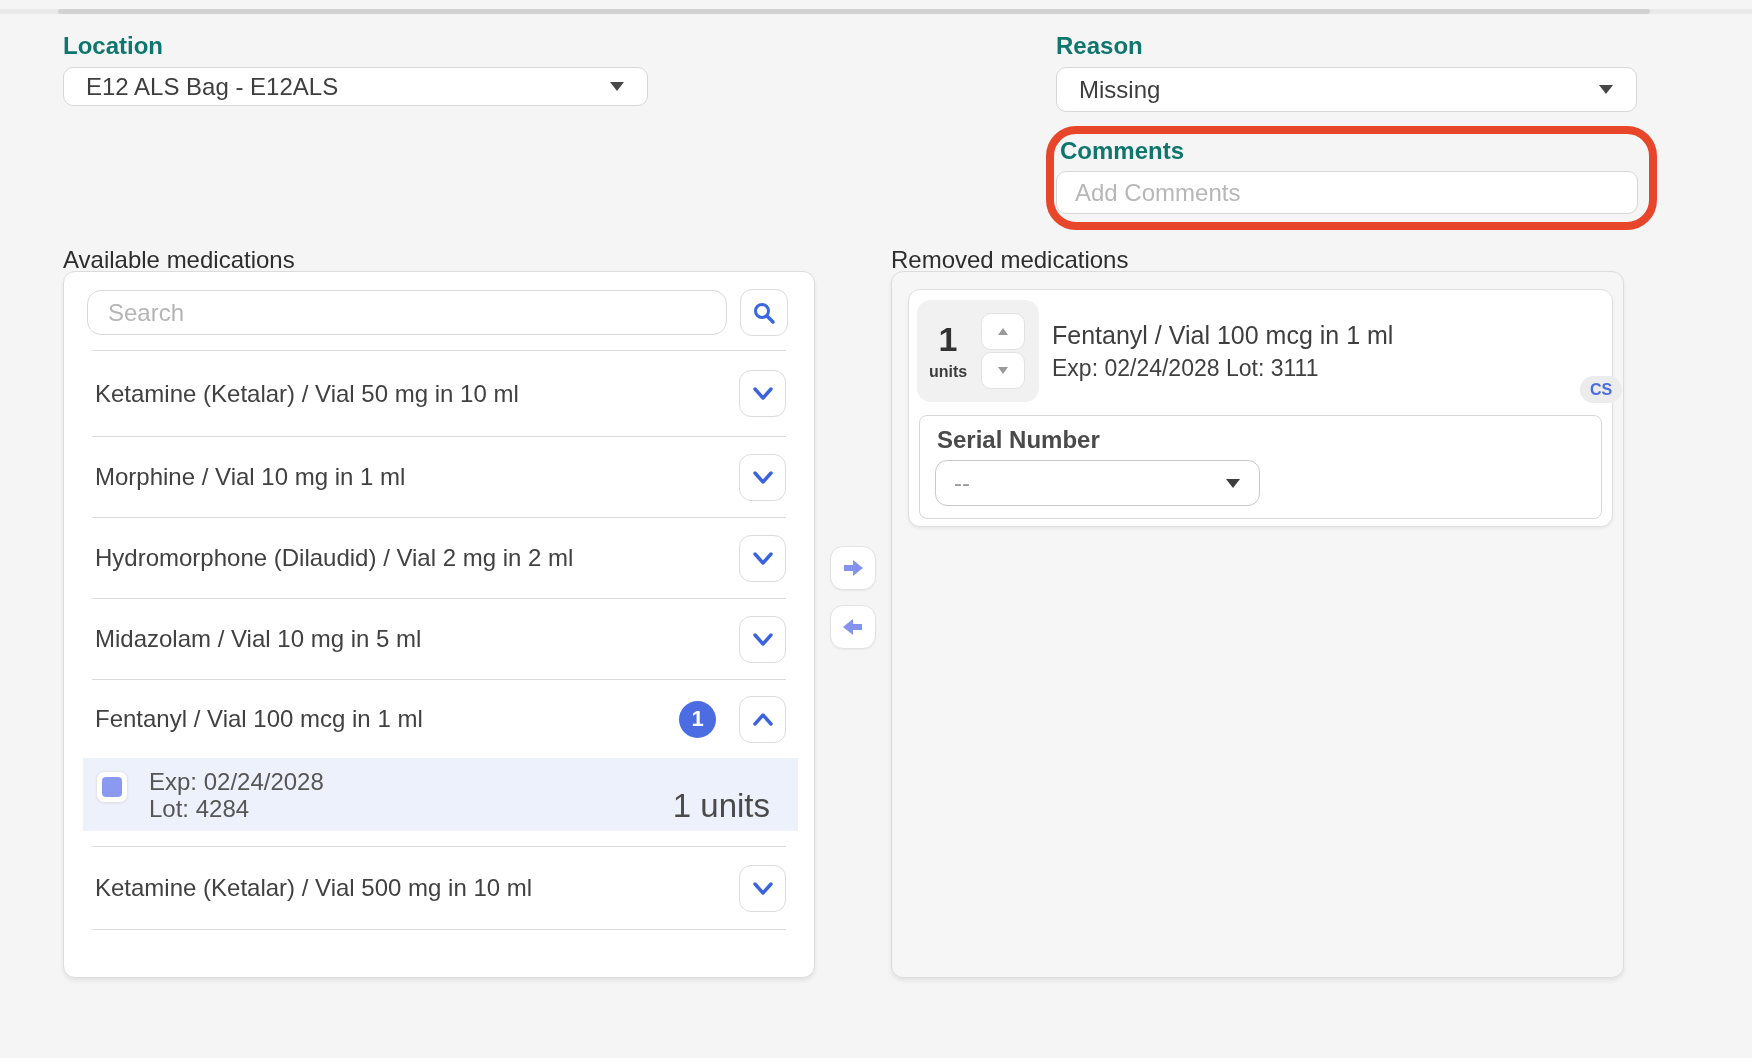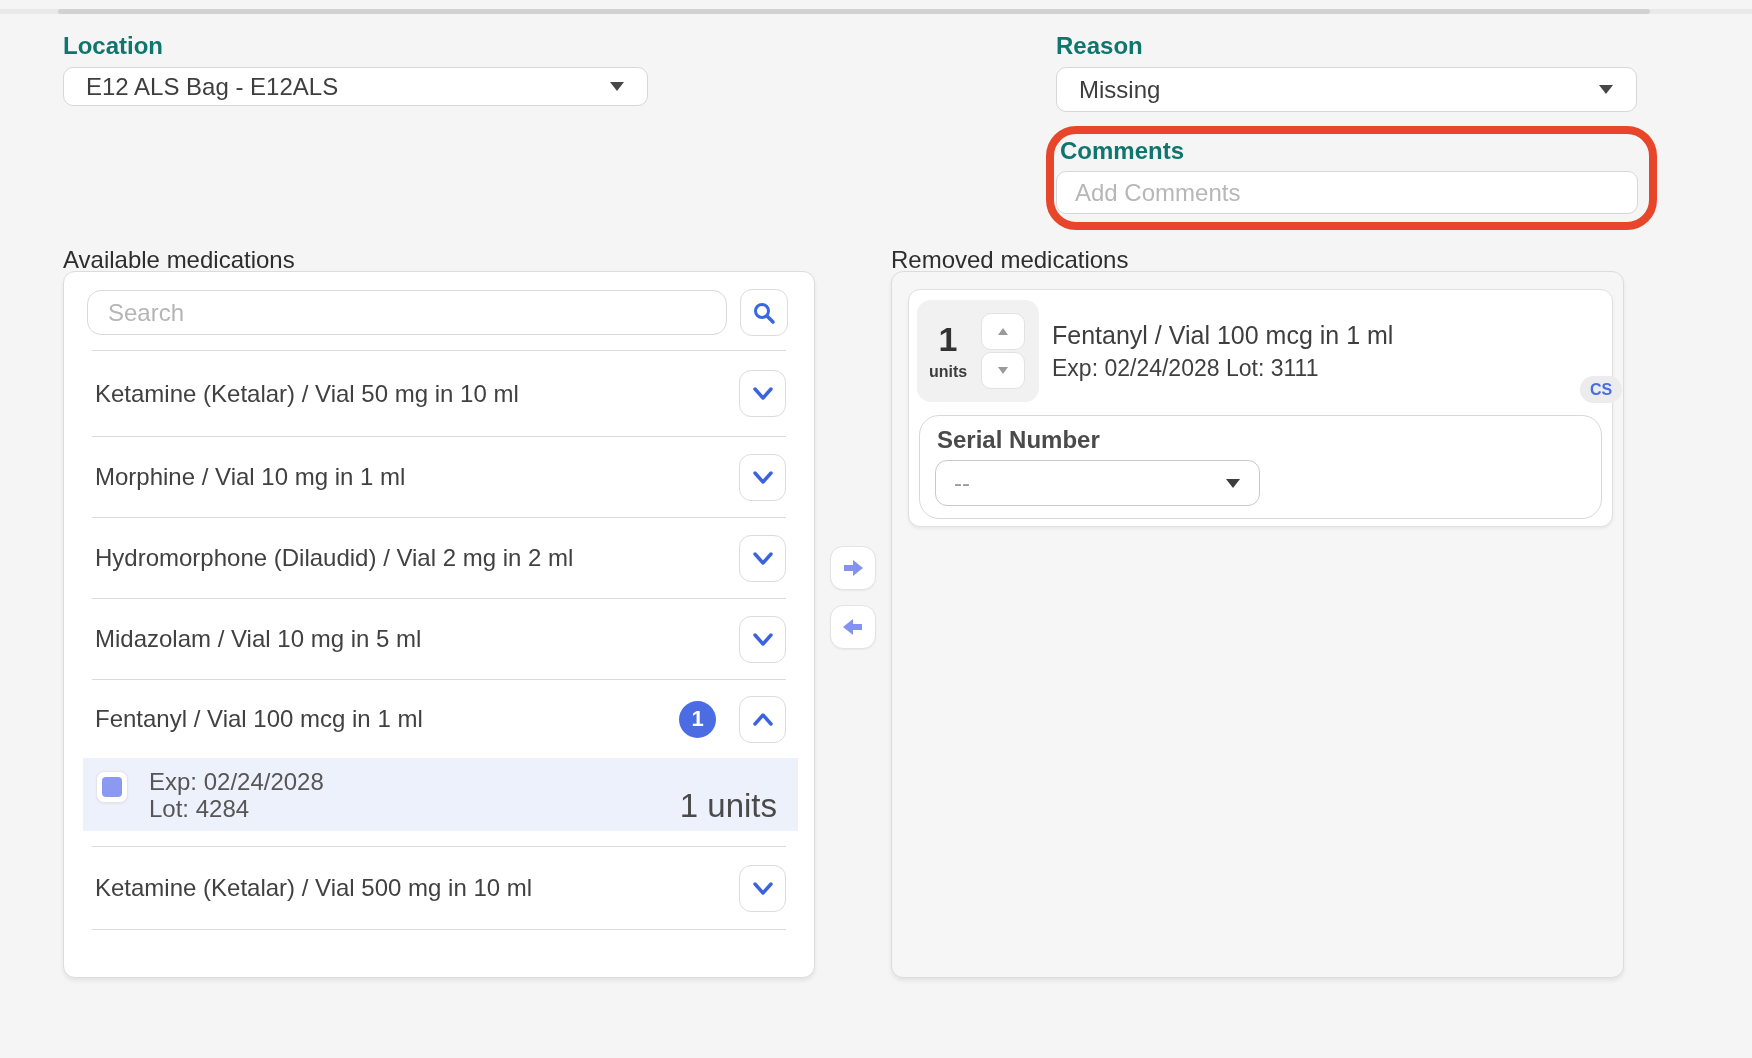--- a/index.html
+++ b/index.html
@@ -68,21 +68,21 @@
   .chev-btn {
     flex:0 0 auto; width:47px; height:47px; background:#fff; border:1.5px solid #dcdcdc;
     border-radius:12px; display:flex; align-items:center; justify-content:center; cursor:pointer;
   }
   .count-badge {
     flex:0 0 auto; width:37px; height:37px; border-radius:50%; background:#4b6ce3;
     color:#fff; font-size:22px; font-weight:bold; display:flex; align-items:center; justify-content:center;
   }
   .lot-row {
     margin:0 16px 0 19px; height:73px; background:#edf1fb;
-    display:flex; align-items:flex-start; padding:10px 21px 0 13px;
+    display:flex; align-items:flex-start; padding:10px 28px 0 13px;
   }
   .checkbox-outer {
     flex:0 0 auto; width:32px; height:32px; background:#fff; border:1px solid #e4e4e4; border-radius:8px;
     display:flex; align-items:center; justify-content:center; margin-top:3px; cursor:pointer;
     box-shadow:0 1px 2px rgba(0,0,0,0.05);
   }
   .checkbox-inner { width:20px; height:20px; border-radius:4px; background:#8b9af0; }
   .lot-text { flex:1; margin-left:21px; font-size:24px; color:#565656; line-height:27px; }
   .lot-units { flex:0 0 auto; font-size:33px; color:#4a4a4a; margin-top:19px; }
 
@@ -116,21 +116,21 @@
   .step-btn.down { border-radius:10px 10px 10px 10px; }
   .removed-name    { position:absolute; left:143px; top:31px; font-size:25px; color:#3f3f3f; white-space:nowrap; }
   .removed-details { position:absolute; left:143px; top:65px; font-size:23px; color:#3f3f3f; white-space:nowrap; }
   .cs-badge {
     position:absolute; left:671px; top:86px; width:42px; height:27px; background:#ececec;
     border-radius:14px; color:#4b6ce3; font-size:16px; font-weight:bold;
     display:flex; align-items:center; justify-content:center;
   }
   .serial-box {
     position:absolute; left:10px; top:125px; width:683px; height:104px; background:#fff;
-    border:1.5px solid #d8d8d8; border-radius:20px;
+    border:1.5px solid #d8d8d8; border-radius:8px;
   }
   .serial-label { position:absolute; left:17px; top:10px; font-size:24px; font-weight:bold; color:#4a4a4a; }
   .serial-select {
     position:absolute; left:15px; top:44px; width:325px; height:46px; background:#fff;
     border:1.5px solid #c9c9c9; border-radius:12px; display:flex; align-items:center;
     padding:0 18px; cursor:pointer;
   }
   .serial-select .sel-text { font-size:24px; color:#9c9c9c; flex:1; }
 </style>
 </head>

